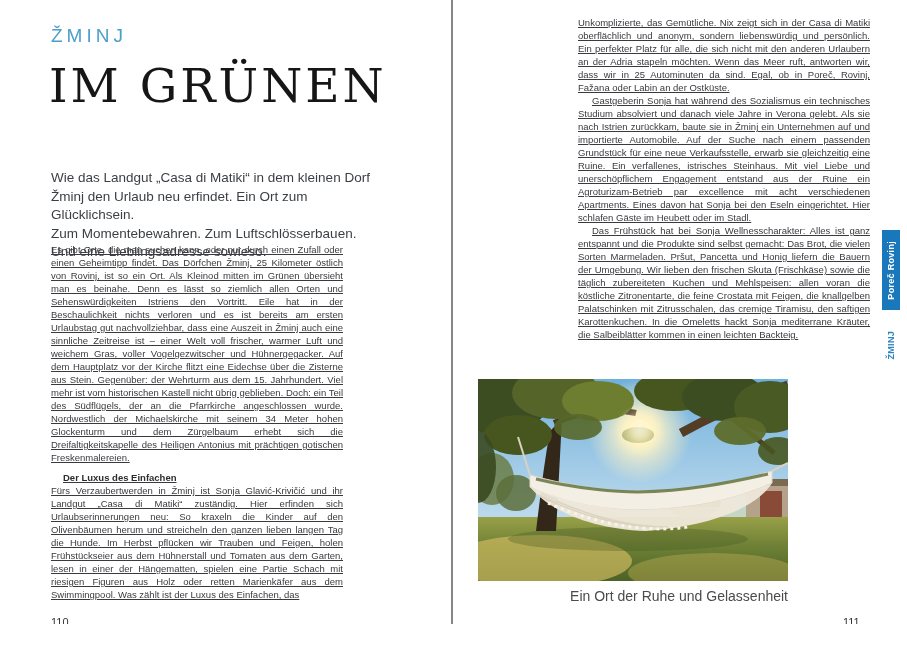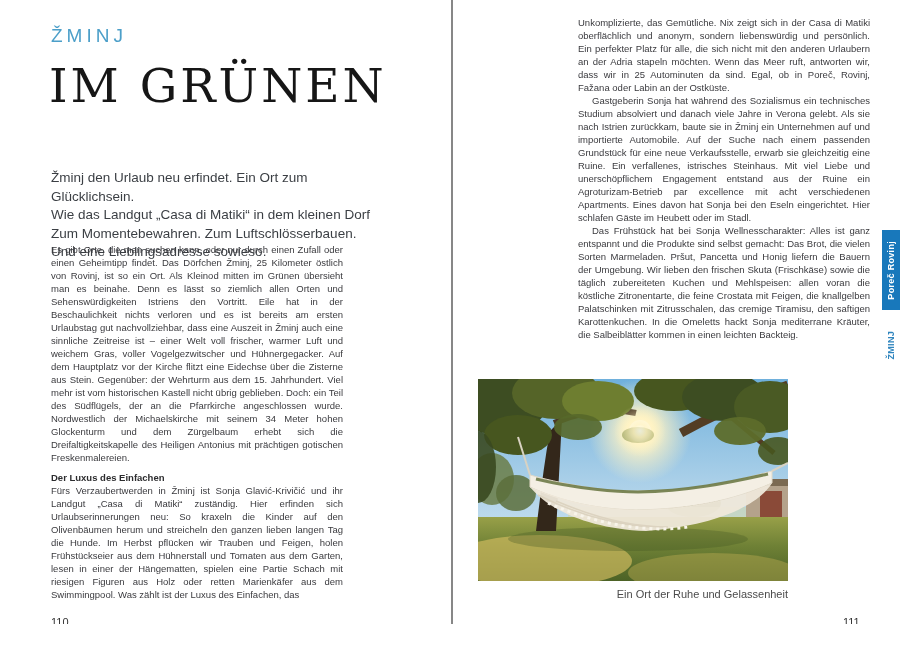--- a/index.html
+++ b/index.html
@@ -21,41 +21,41 @@
   }
   .headline span{display:block;}
   .standfirst{
     position:absolute;left:51px;top:169px;width:330px;
     font-size:13.5px;line-height:18.5px;color:#3b3f44;
   }
   .standfirst span{display:block;}
   .body-col{
     position:absolute;width:292px;
     font-size:9.5px;line-height:13px;text-align:justify;
-    hyphens:auto;-webkit-hyphens:auto;color:#3a3a3e;
+    hyphens:auto;-webkit-hyphens:auto;color:#3a3a3e;text-decoration:underline;
   }
   .body-col p{margin:0;}
   .left-col{left:51px;top:243px;max-height:360px;overflow:hidden;}
-  .subhead{margin:7px 0 0 0;font-size:9.5px;line-height:13px;font-weight:bold;color:#2c2c2e;text-align:left;}
+  .subhead{margin:7px 0 0 12px;font-size:9.5px;line-height:13px;font-weight:bold;color:#2c2c2e;text-align:left;}
   .pagenum{position:absolute;font-size:11px;color:#333;margin-top:9px;}
   .pagenum-left{left:51px;top:607px;}
   .pagenum-right{left:843px;top:607px;}
 
   
   .right-col{left:578px;top:16px;max-height:358px;overflow:hidden;}
   .right-col p.indent{text-indent:14px;}
 
   .photo{
     position:absolute;left:478px;top:379px;width:310px;height:202px;margin:0;
     z-index:2;background:#9cc4e0;overflow:hidden;
   }
   .photo svg{display:block;}
   .caption{
     position:absolute;left:478px;top:588px;width:310px;
-    text-align:right;font-size:11px;color:#4b4b4b;z-index:2;
+    text-align:right;font-size:14px;color:#4b4b4b;z-index:2;
   }
 
   
   .tab{position:absolute;display:flex;align-items:center;justify-content:center;}
   .tab span{
     writing-mode:vertical-rl;transform:rotate(180deg);
     font-size:9px;font-weight:bold;letter-spacing:.3px;white-space:nowrap;
   }
   .tab-active{left:882px;top:230px;width:18px;height:80px;background:#1878bb;}
   .tab-active span{color:#ffffff;}
@@ -69,22 +69,22 @@
   <div class="gutter"></div>
 
   <section>
     <div class="kicker">ŽMINJ</div>
 
     <h1 class="headline">
       <span>IM GRÜNEN</span>
     </h1>
 
     <div class="standfirst">
+      <span>Wie das Landgut „Casa di Matiki“ in dem kleinen Dorf</span>
       <span>Žminj den Urlaub neu erfindet. Ein Ort zum Glücklichsein.</span>
-      <span>Wie das Landgut „Casa di Matiki“ in dem kleinen Dorf</span>
       <span>Zum Momentebewahren. Zum Luftschlösserbauen.</span>
       <span>Und eine Lieblingsadresse sowieso.</span>
     </div>
 
     <div class="body-col left-col">
       <p>Es gibt Orte, die man suchen kann, oder nur durch einen Zufall oder einen Geheimtipp findet. Das Dörfchen Žminj, 25 Kilometer östlich von Rovinj, ist so ein Ort. Als Kleinod mitten im Grünen übersieht man es beinahe. Denn es lässt so ziemlich allen Orten und Sehenswürdigkeiten Istriens den Vortritt. Eile hat in der Beschaulichkeit nichts verloren und es ist bereits am ersten Urlaubstag gut nachvollziehbar, dass eine Auszeit in Žminj auch eine sinnliche Zeitreise ist – einer Welt voll frischer, warmer Luft und weichem Gras, voller Vogelgezwitscher und Hühnergegacker. Auf dem Hauptplatz vor der Kirche flitzt eine Eidechse über die Zisterne aus Stein. Gegenüber: der Wehrturm aus dem 15. Jahrhundert. Viel mehr ist vom historischen Kastell nicht übrig geblieben. Doch: ein Teil des Südflügels, der an die Pfarrkirche angeschlossen wurde. Nordwestlich der Michaelskirche mit seinem 34 Meter hohen Glockenturm und dem Zürgelbaum erhebt sich die Dreifaltigkeitskapelle des Heiligen Antonius mit prächtigen gotischen Freskenmalereien.</p>
       <h2 class="subhead">Der Luxus des Einfachen</h2>
       <p>Fürs Verzaubertwerden in Žminj ist Sonja Glavić-Krivičić und ihr Landgut „Casa di Matiki“ zuständig. Hier erfinden sich Urlaubserinnerungen neu: So kraxeln die Kinder auf den Olivenbäumen herum und streicheln den ganzen lieben langen Tag die Hunde. Im Herbst pflücken wir Trauben und Feigen, holen Frühstückseier aus dem Hühnerstall und Tomaten aus dem Garten, lesen in einer der Hängematten, spielen eine Partie Schach mit riesigen Figuren aus Holz oder retten Marienkäfer aus dem Swimmingpool. Was zählt ist der Luxus des Einfachen, das</p>
     </div>
 

